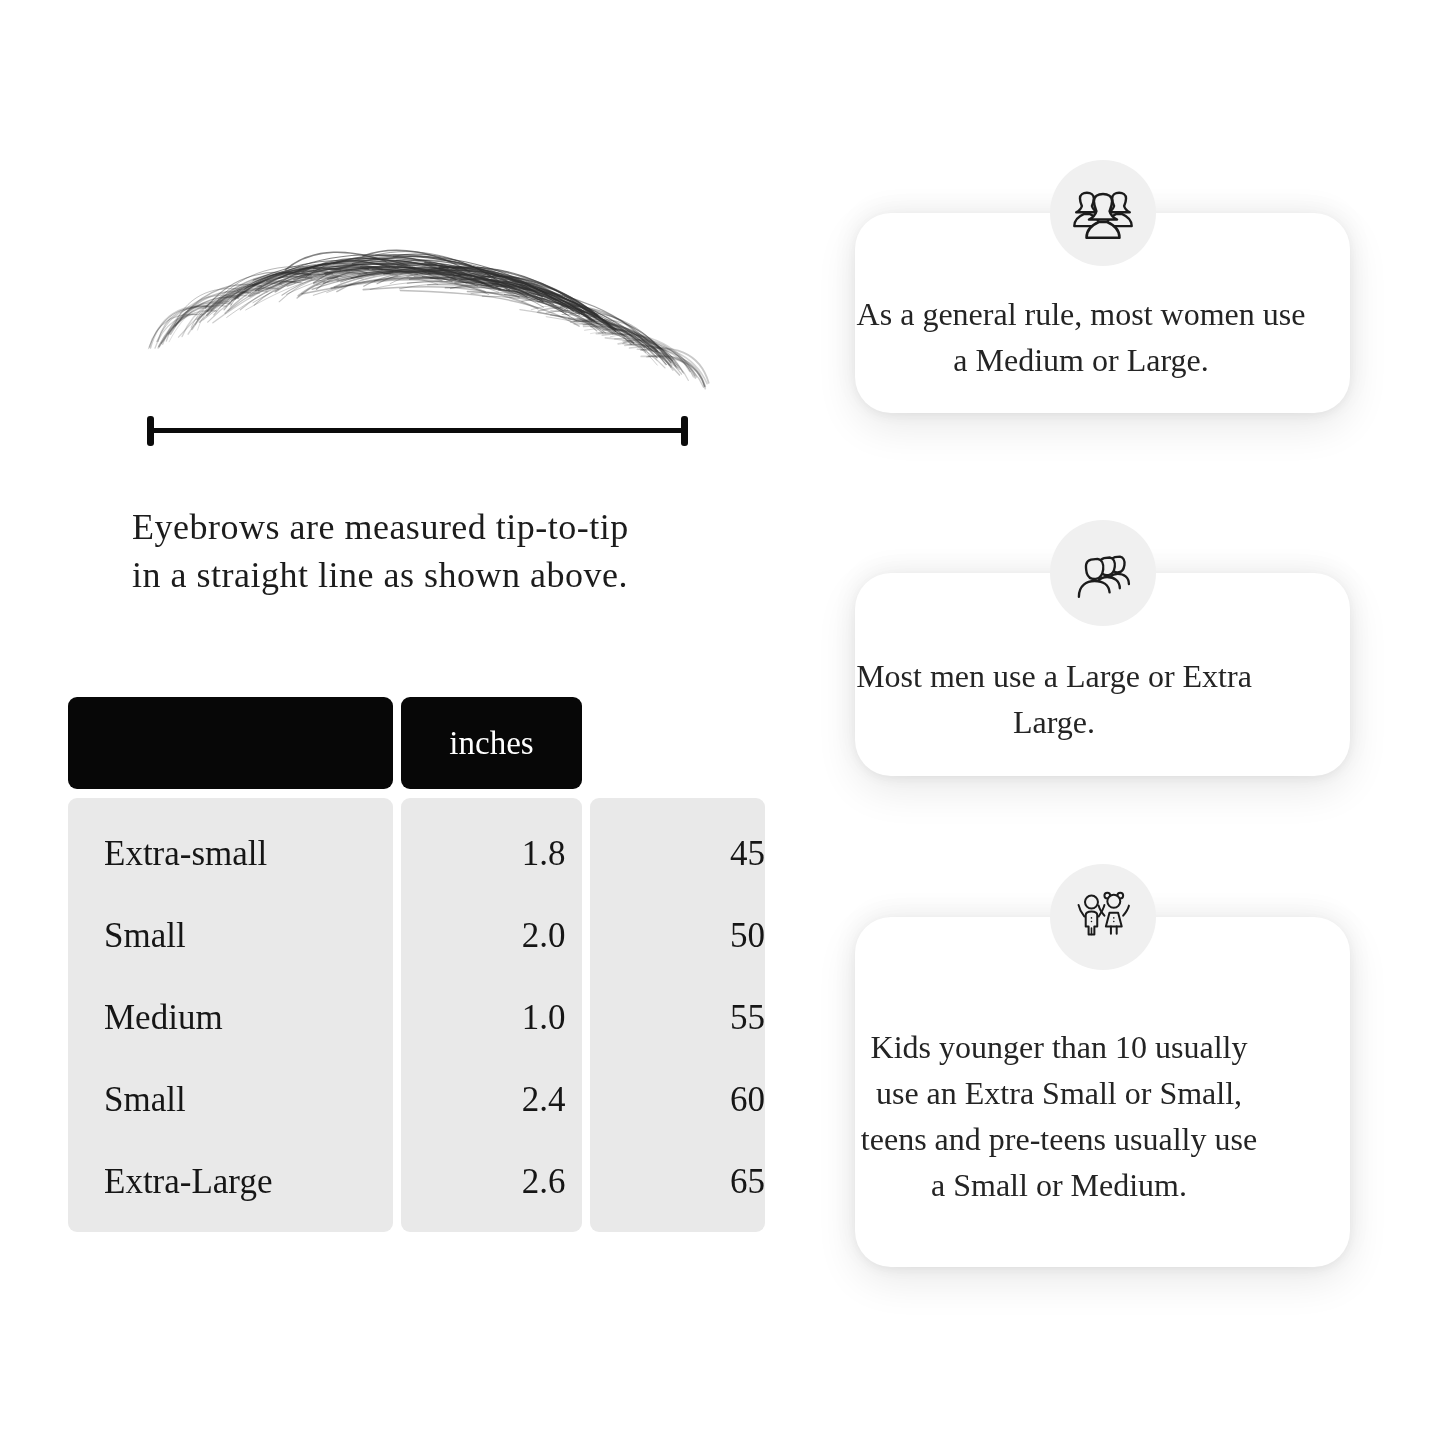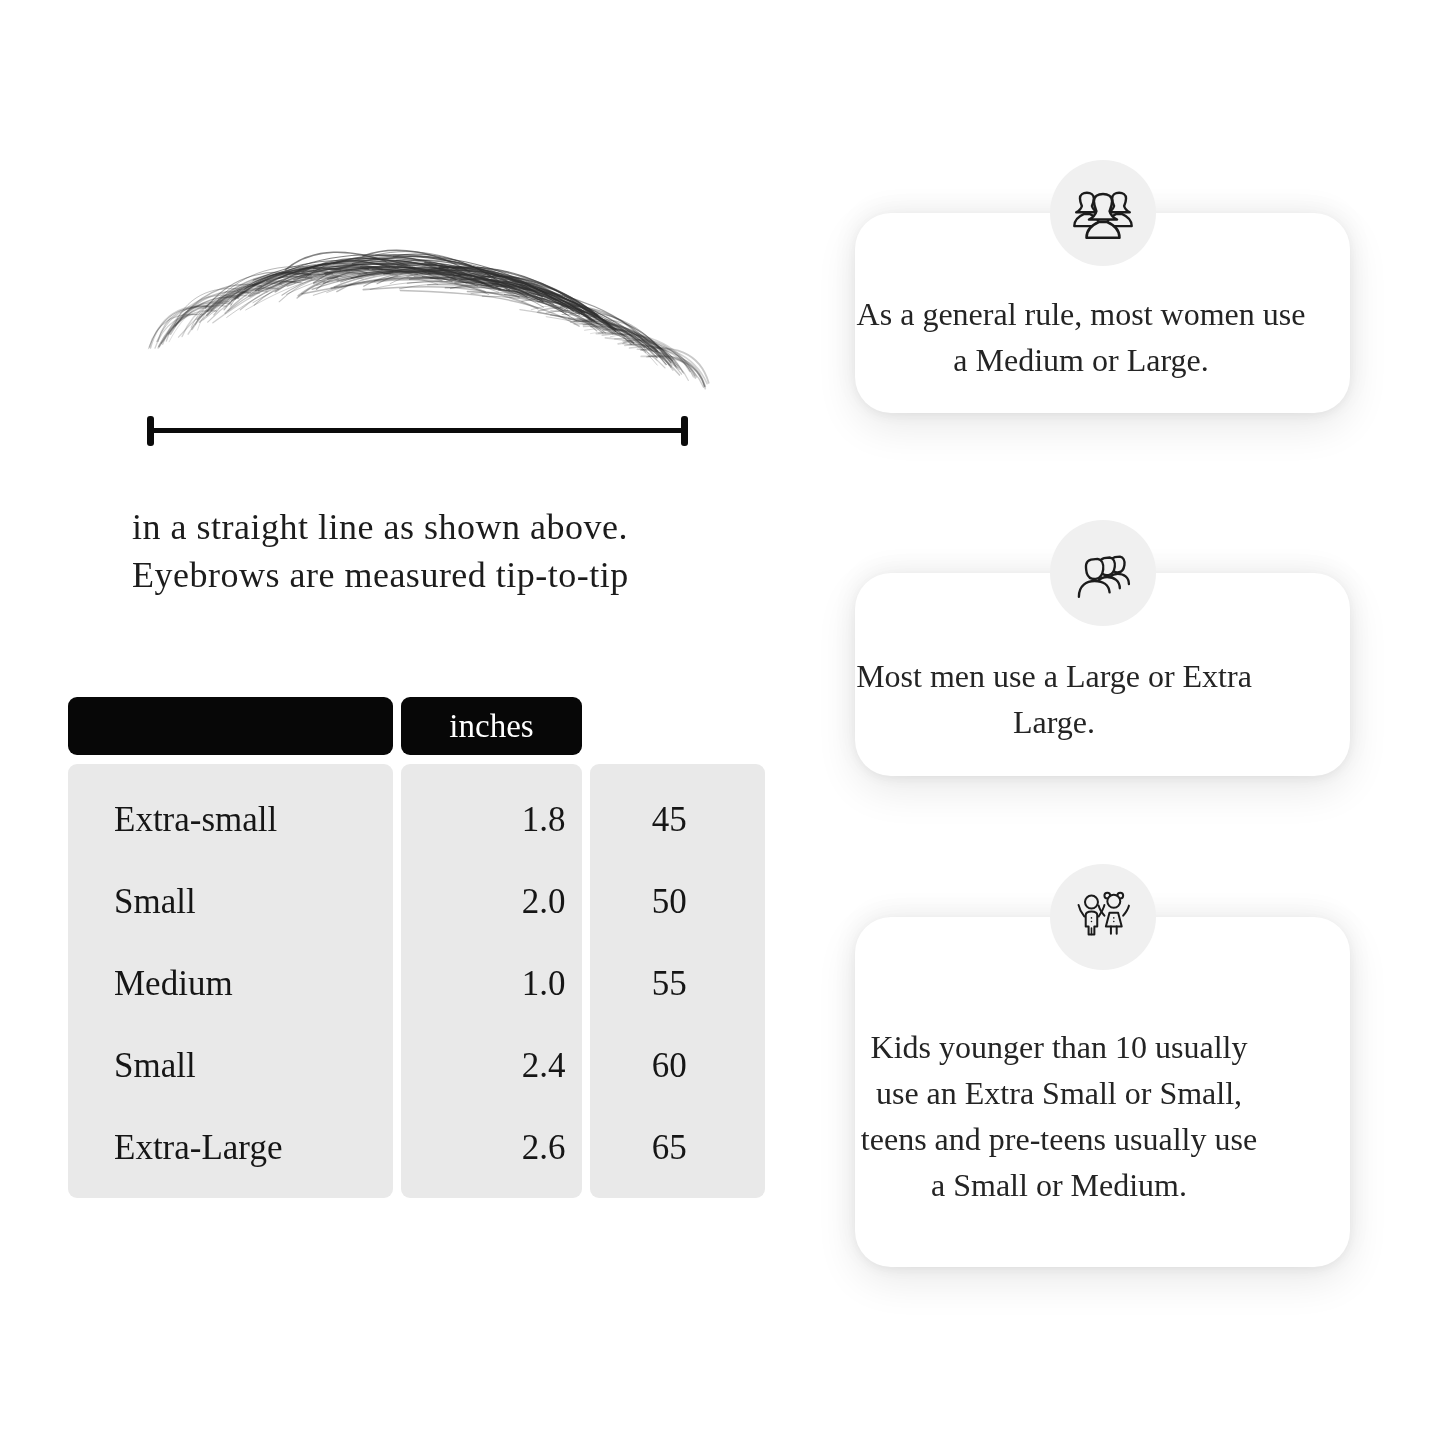--- a/index.html
+++ b/index.html
@@ -12,33 +12,33 @@
   
   .brow-svg{position:absolute;left:100px;top:230px;width:620px;height:185px}
   .measure-line{position:absolute;left:147px;top:416px;width:541px;height:30px}
   .measure-line .bar{position:absolute;left:0;right:0;top:12px;height:5px;background:#0b0b0b}
   .measure-line .cap{position:absolute;top:0;width:7px;height:30px;background:#0b0b0b;border-radius:3px}
   .measure-line .cap.left{left:0}
   .measure-line .cap.right{right:0}
   .caption{position:absolute;left:132px;top:503px;font-size:36px;line-height:48px;color:#1c1c1c;letter-spacing:.5px}
   
   .table-wrap{position:absolute;left:68px;top:697px;width:697px}
-  .thead{display:flex;gap:8px;height:58px}
+  .thead{display:flex;gap:8px;height:92px}
   .th{background:#070707;border-radius:9px;color:#ffffff;display:flex;align-items:center;justify-content:center;font-size:33px}
   .th1{width:325px}.th2{width:181px}.th3{width:175px}
   .tbody{position:relative;margin-top:9px;height:434px}
   .slab{position:absolute;top:0;height:434px;background:#e9e9e9;border-radius:9px}
   .slab1{left:0;width:325px}
   .slab2{left:333px;width:181px}
   .slab3{left:522px;width:175px}
   .rows{position:relative;padding-top:15px}
   .row{display:flex;height:82px;align-items:center;font-size:35px;color:#161616}
-  .cell-label{width:326px;padding-left:46px;box-sizing:border-box}
+  .cell-label{width:326px;padding-left:36px;box-sizing:border-box}
   .cell-in{width:181px;margin-left:8px;text-align:right}
-  .cell-mm{width:199px;margin-left:8px;text-align:center}
+  .cell-mm{width:199px;margin-left:8px;text-align:right}
   
   .card{
     position:absolute;left:855px;width:495px;background:#ffffff;border-radius:36px;
     box-shadow:0 -6px 26px rgba(0,0,0,.05),0 14px 42px rgba(0,0,0,.09),0 3px 10px rgba(0,0,0,.04);
     display:flex;align-items:center;
     padding-top:48px;box-sizing:border-box;
   }
   .card1{top:213px;height:200px}
   .card2{top:573px;height:203px}
   .card3{top:917px;height:350px}
@@ -270,22 +270,22 @@
     </g>
   </svg>
 
 <div class="measure-line">
   <div class="cap left"></div>
   <div class="bar"></div>
   <div class="cap right"></div>
 </div>
 
 <div class="caption">
+  <div>Eyebrows are measured tip-to-tip</div>
   <div>in a straight line as shown above.</div>
-  <div>Eyebrows are measured tip-to-tip</div>
 </div>
 
 <div class="table-wrap">
   <div class="thead">
     <div class="th th1"></div>
     <div class="th th2">inches</div>
   </div>
   <div class="tbody">
     <div class="slab slab1"></div>
     <div class="slab slab2"></div>

